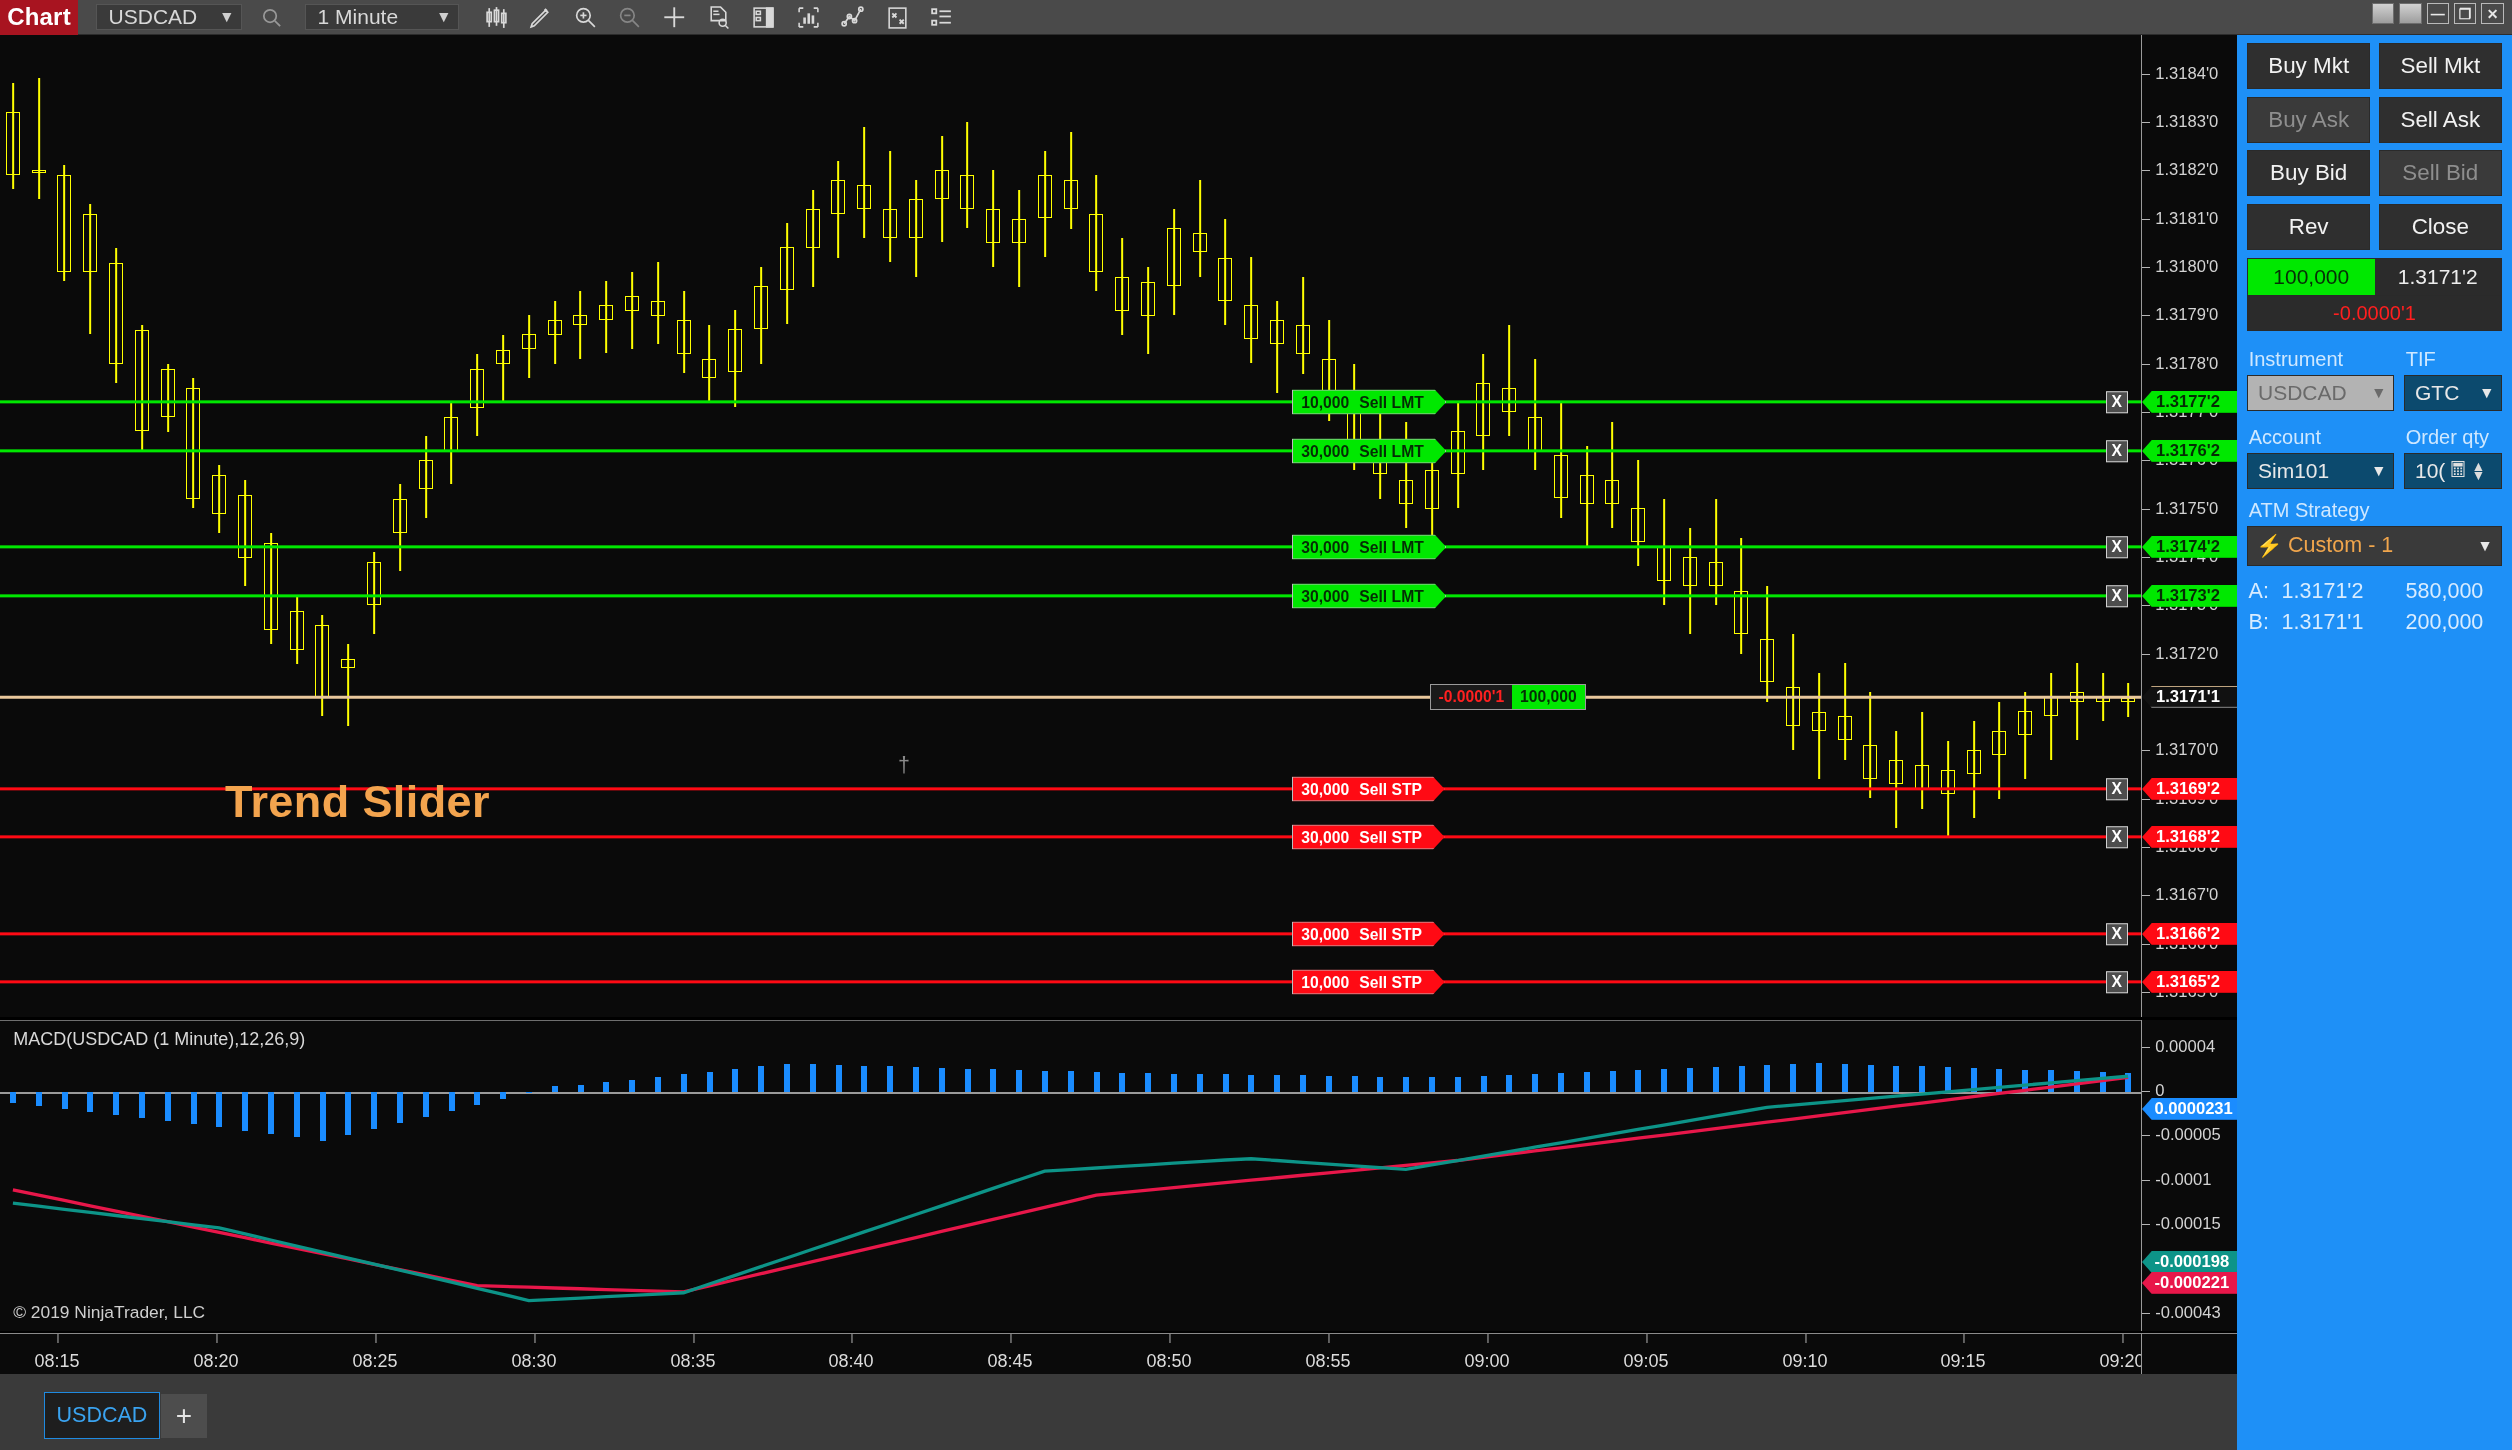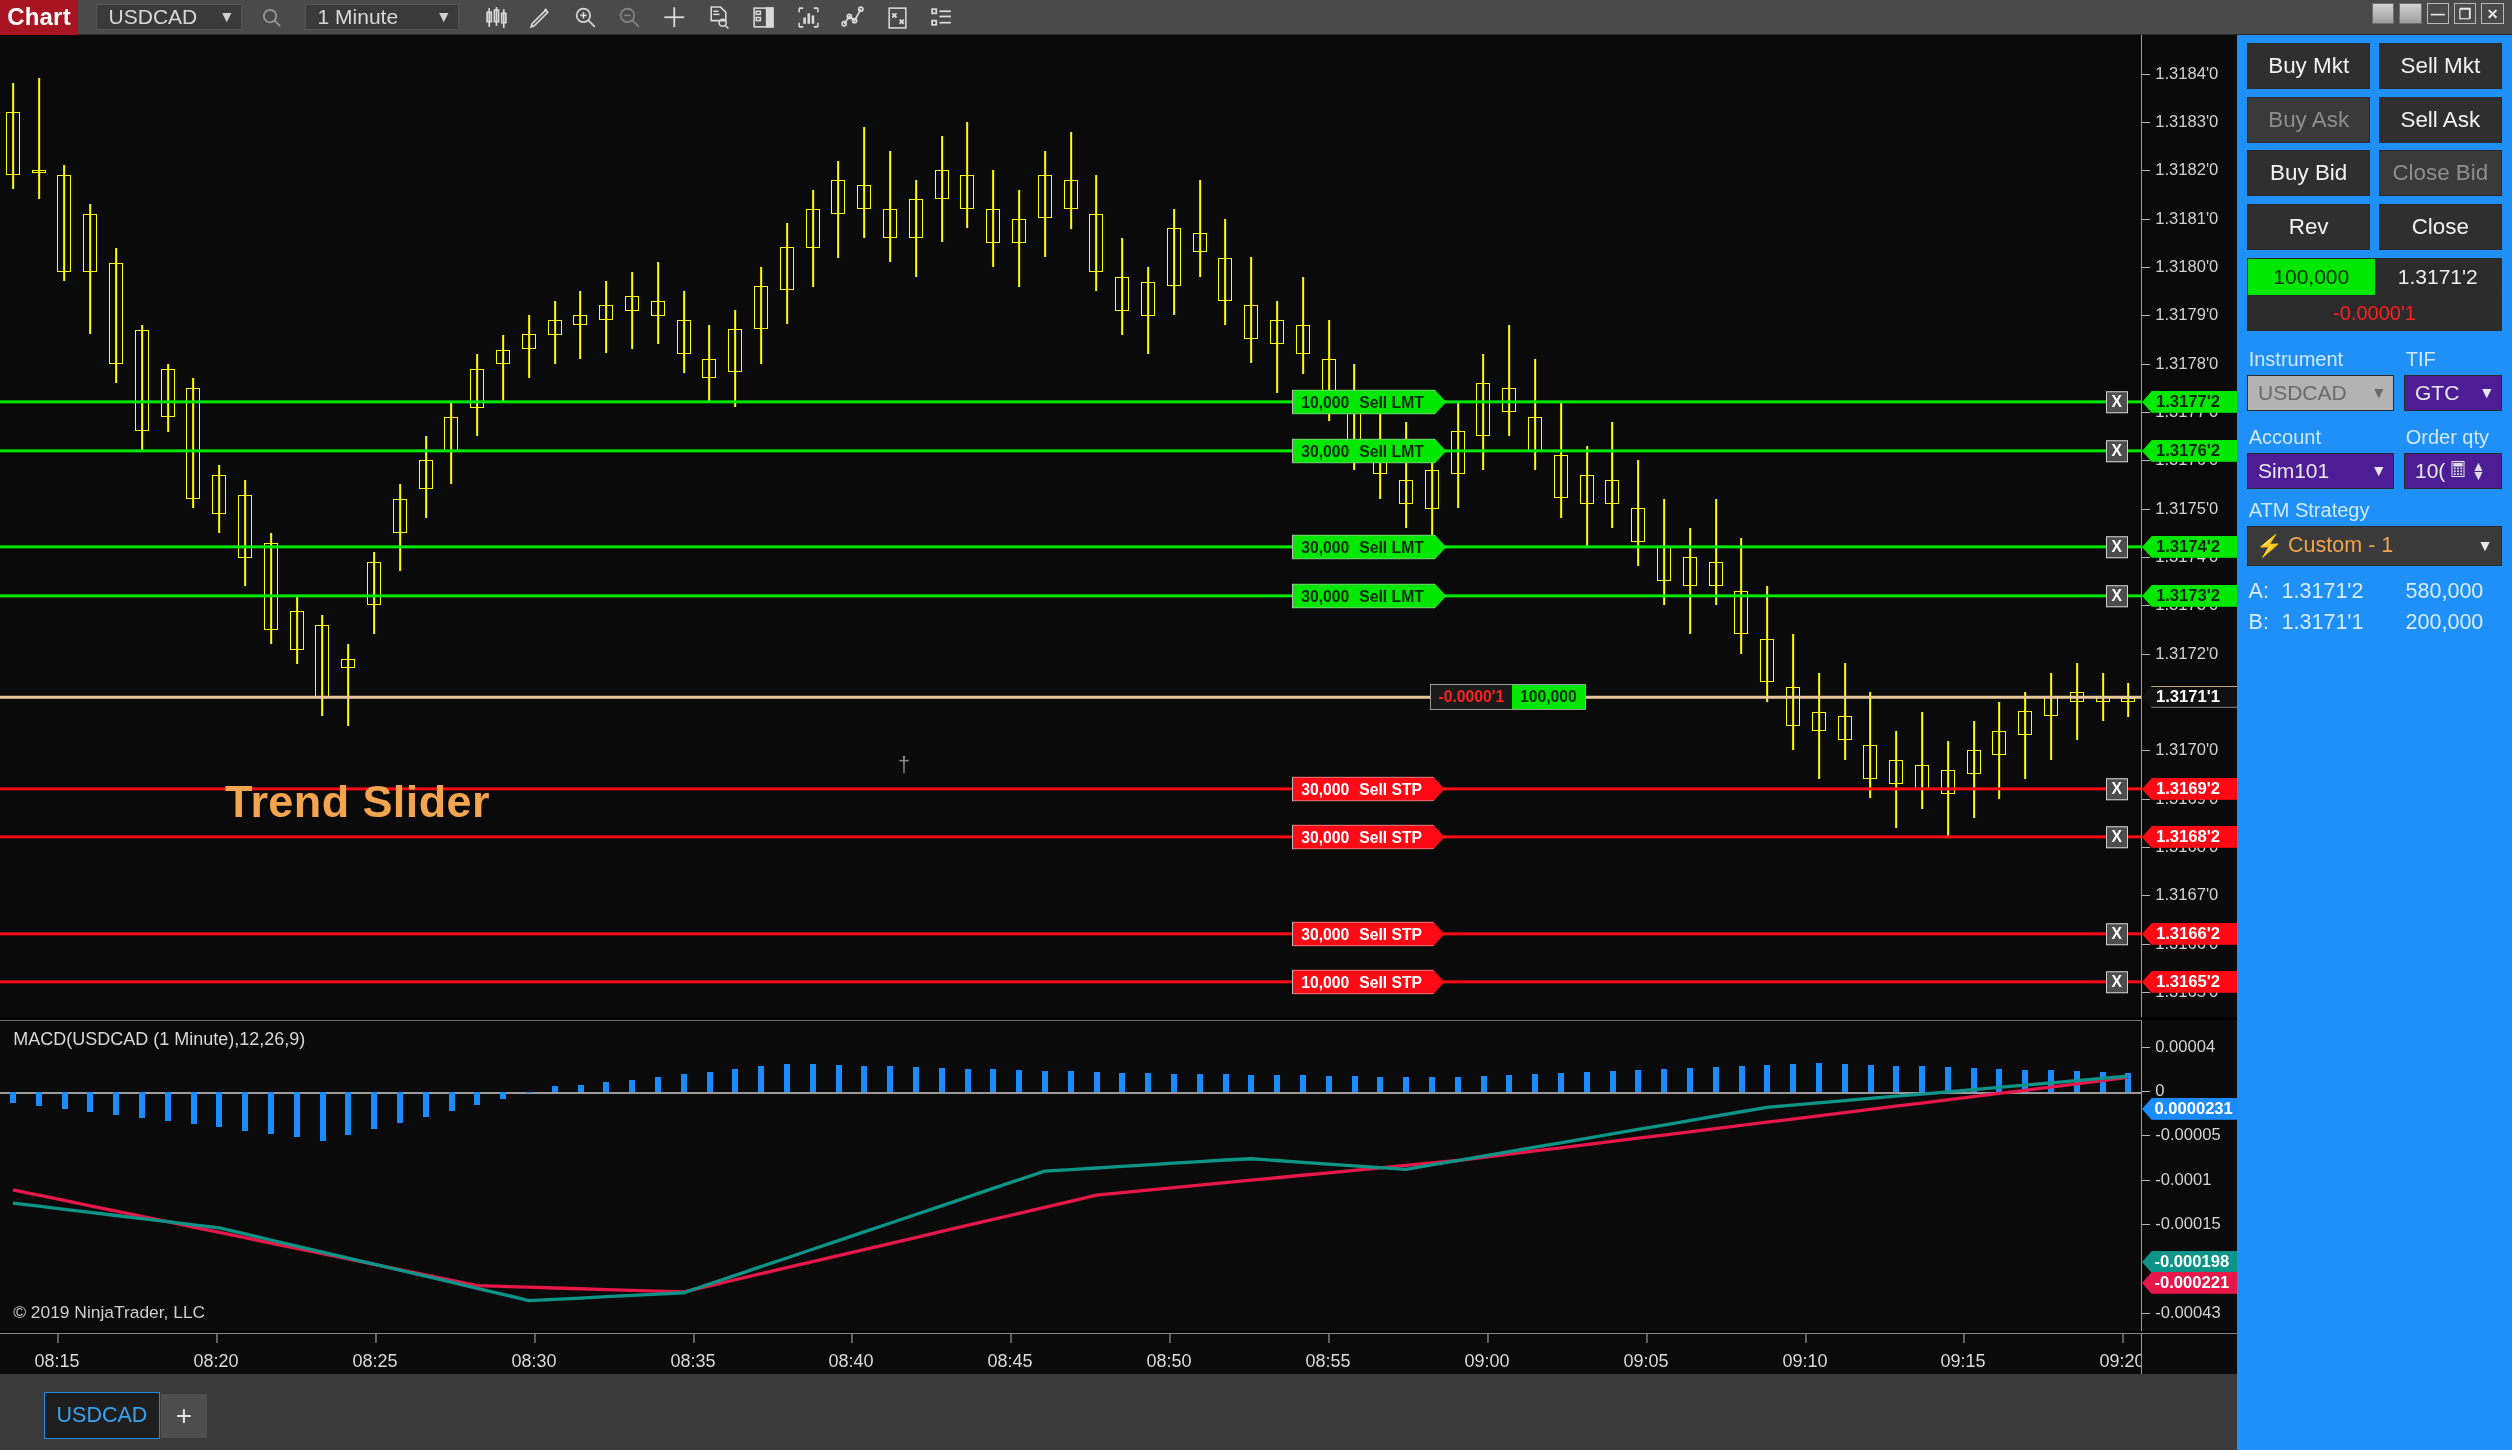--- a/index.html
+++ b/index.html
@@ -280,21 +280,21 @@
   .oe-pnl {
     margin: 0 10px; height: 35px; background: #2b2b2b;
     color: #ff1f1f; font-size: 20px;
     display: flex; align-items: center; justify-content: center;
     border: 0.8px solid #2a2a2a; border-top: none;
   }
   .oe-fields { padding: 11.6px 10px 0 10px; }
   .oe-row2 { display: grid; grid-template-columns: 1fr 98px; gap: 10px; }
   .oe-lbl { color: #cfe8ff; font-size: 20px; margin: 5px 0 4.1px 1.7px; }
   .oe-ctrl {
-    height: 36px; background: #4c1d95; border: 0.8px solid #2a2a2a;
+    height: 36px; background: #0c4a6e; border: 0.8px solid #2a2a2a;
     display: flex; align-items: center; padding: 0 6.6px 0 10px;
     color: #e8e8e8; font-size: 21px;
   }
   .oe-ctrl.readonly { background: #b3b3b3; color: #6a6a6a; }
   .oe-ctrl .v { flex: 1; white-space: nowrap; overflow: hidden; }
   .oe-ctrl .chev { font-size: 15.7px; }
   .oe-atm {
     height: 40px; background: #3a3a3a; border: 0.8px solid #2a2a2a;
     display: flex; align-items: center; padding: 0 8.3px;
     color: #f0a54c; font-size: 21.5px;
@@ -1004,21 +1004,21 @@
   <div class="tab-add">+</div>
 </div>
 
 <div class="oe-panel">
   <div class="oe-grid" id="oe-buttons">
       <div class="oe-btn">Buy Mkt</div>
       <div class="oe-btn">Sell Mkt</div>
       <div class="oe-btn disabled">Buy Ask</div>
       <div class="oe-btn">Sell Ask</div>
       <div class="oe-btn">Buy Bid</div>
-      <div class="oe-btn disabled">Close Bid</div>
+      <div class="oe-btn disabled">Sell Bid</div>
       <div class="oe-btn">Rev</div>
       <div class="oe-btn">Close</div>
     </div>
 
   <div class="oe-posrow">
     <div class="sz">100,000</div>
     <div class="px">1.3171'2</div>
   </div>
   <div class="oe-pnl">-0.0000'1</div>
 

